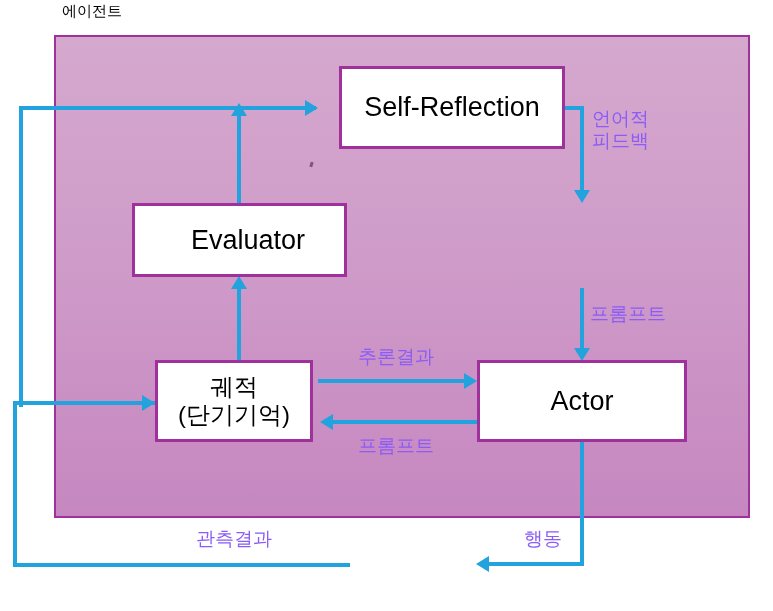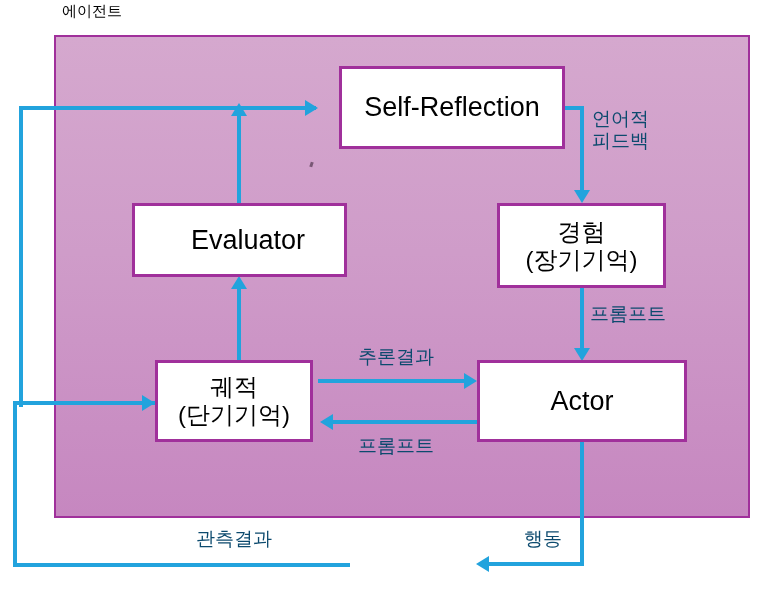--- a/index.html
+++ b/index.html
@@ -97,21 +97,21 @@
   .arrow.down {
     border-left: 8px solid transparent;
     border-right: 8px solid transparent;
     border-top: 13px solid #22a3dd;
   }
 
   
   .edge-label {
     position: absolute;
     font-size: 19px;
-    color: #0c4a6e;
+    color: #8b5cf6;
     line-height: 1.18;
     white-space: nowrap;
     z-index: 7;
   }
   .edge-label.center { text-align: center; }
 
   
   #stray-mark {
     position: absolute;
     left: 310px; top: 162px;
@@ -176,26 +176,20 @@
   <div class="edge-label" style="left:196px; top:528px;">관측결과</div>
 
   <div class="node node-en" id="node-self-reflection">
     <span>Self-Reflection</span>
   </div>
 
   <div class="node node-en" id="node-evaluator">
     <span>Evaluator</span>
   </div>
 
-  <div class="node node-ko" id="node-experience">
-    <div>
-      <span class="line1">경험</span>
-      <span class="line2">(장기기억)</span>
-    </div>
-  </div>
 
   <div class="node node-ko" id="node-trajectory">
     <div>
       <span class="line1">궤적</span>
       <span class="line2">(단기기억)</span>
     </div>
   </div>
 
   <div class="node node-en" id="node-actor">
     <span>Actor</span>

